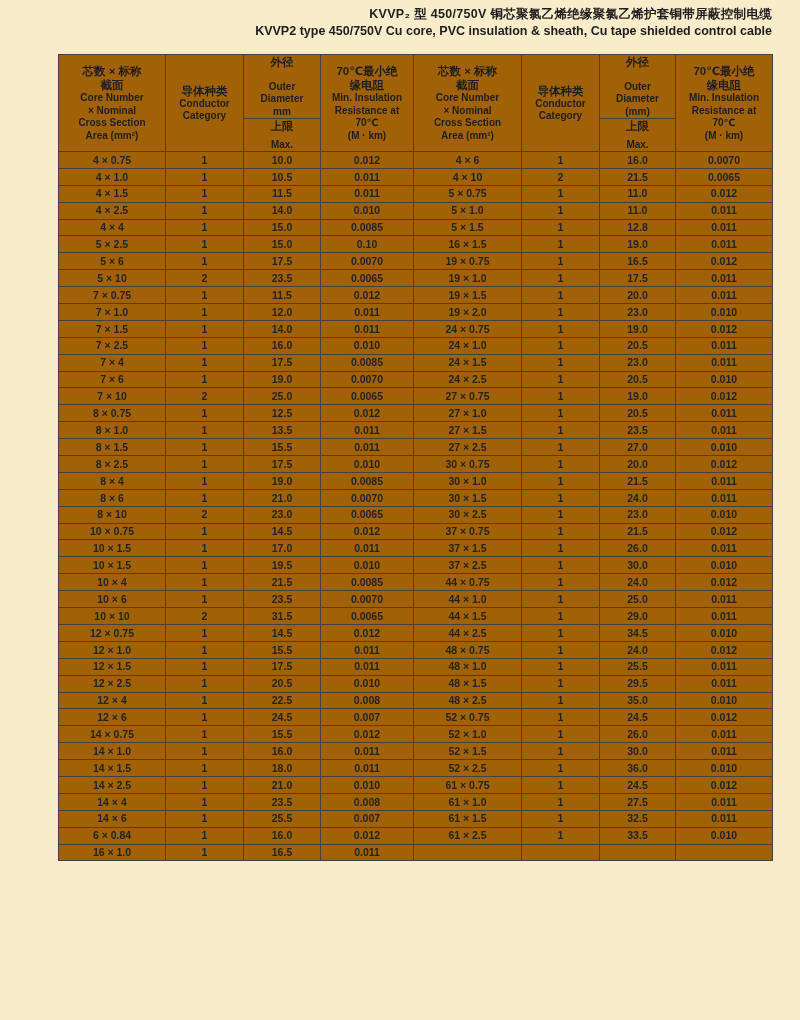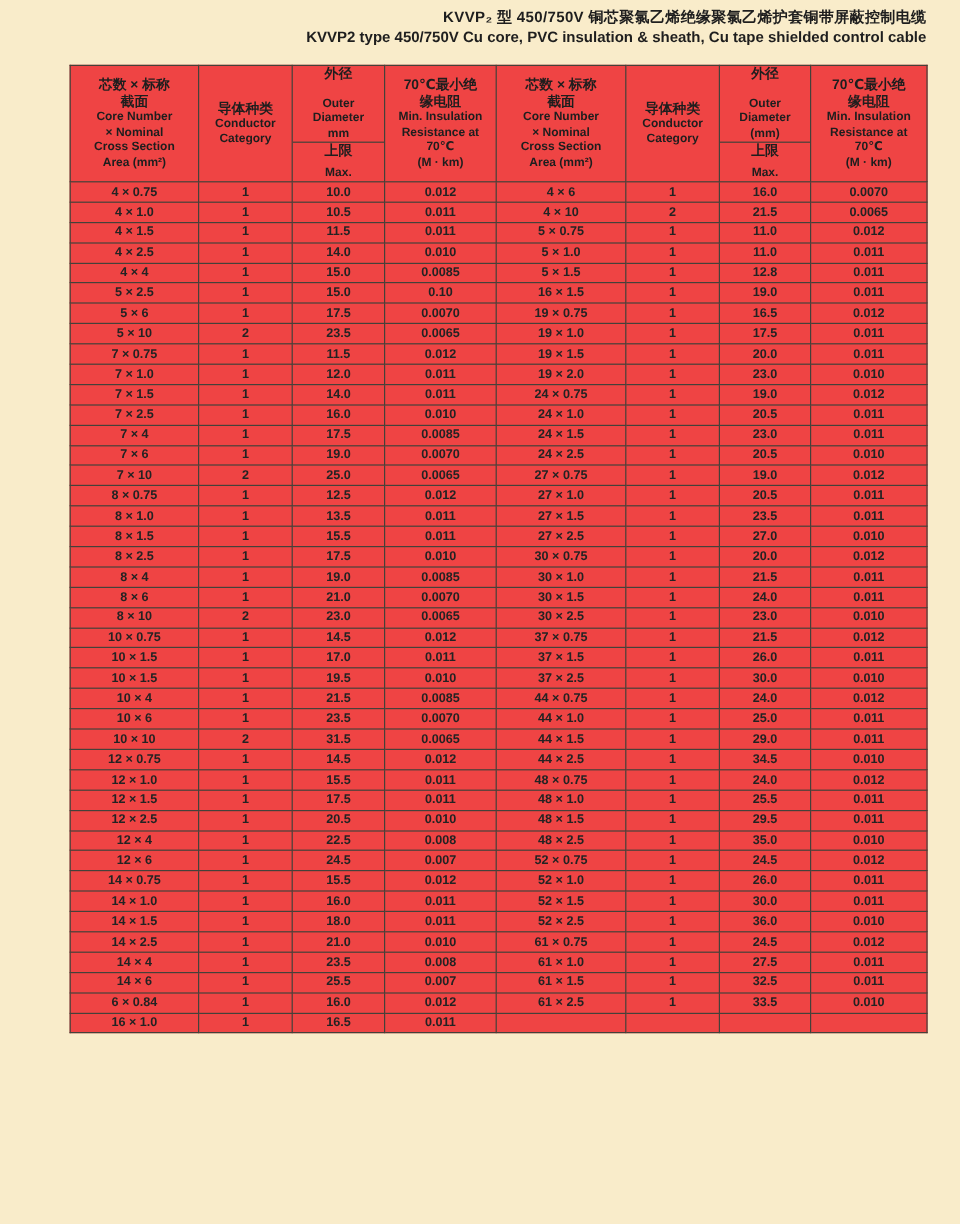--- a/index.html
+++ b/index.html
@@ -12,21 +12,21 @@
   .page { position: relative; width: 800px; height: 1020px; overflow: hidden; }
 
   .titles { padding: 6px 28px 0 0; text-align: right; }
   .title-zh { font-size: 12.5px; font-weight: bold; line-height: 17px; letter-spacing: 0.3px; }
   .title-en { font-size: 12.5px; font-weight: bold; line-height: 17px; }
 
   table.spec {
     border-collapse: collapse;
     table-layout: fixed;
     margin: 14px 0 0 58px;
-    background: #ef4444;
+    background: #a16207;
   }
   .spec th, .spec td {
     border: 1px solid #45413a;
     padding: 0;
     text-align: center;
     vertical-align: middle;
     overflow: hidden;
   }
   .spec thead th { font-weight: normal; height: 96px; }
   .spec tbody td {

